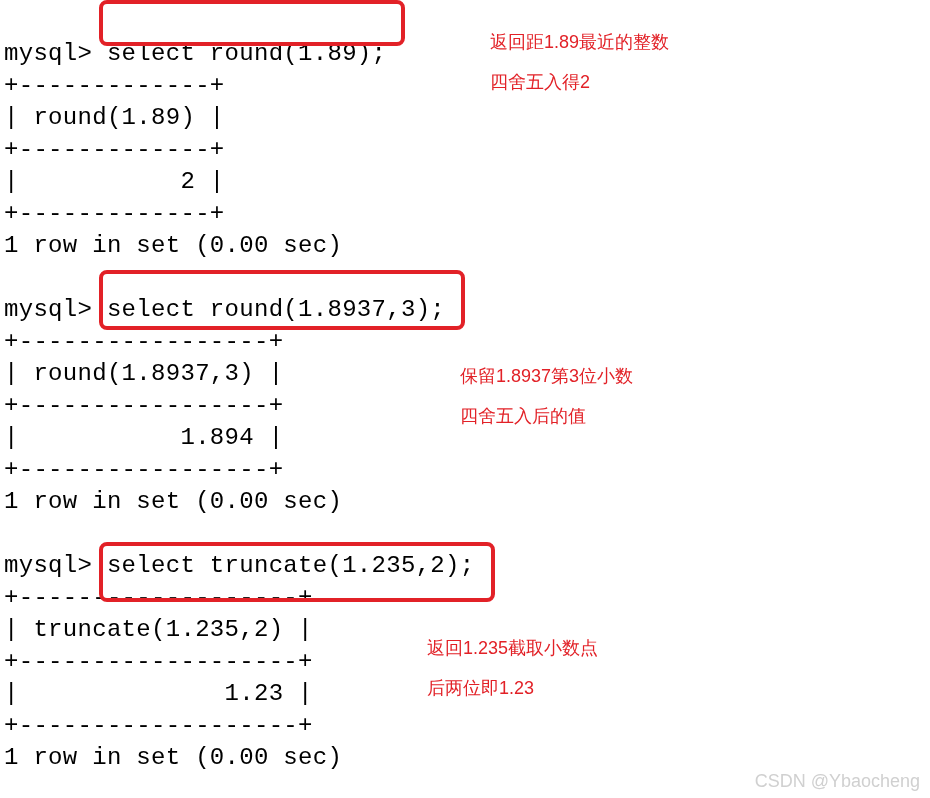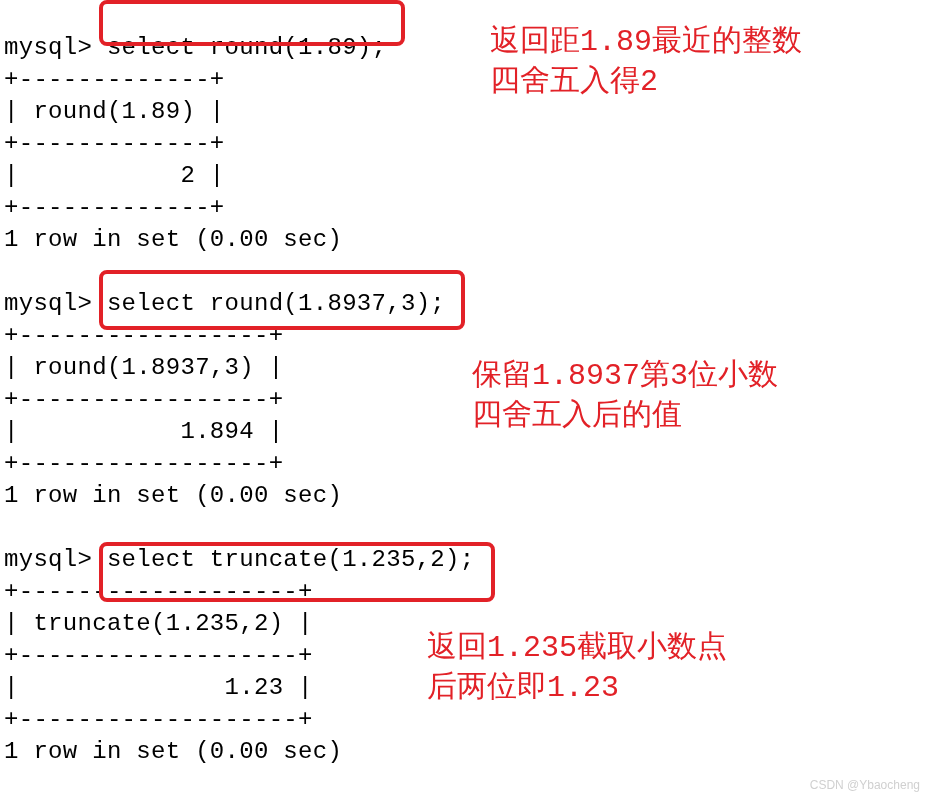--- a/index.html
+++ b/index.html
@@ -1,20 +1,20 @@
 <!DOCTYPE html>
 <html><head>
 <meta charset="utf-8">
 <style>
 html,body{margin:0;padding:0;background:#fff;width:930px;height:798px;overflow:hidden}
 body{font-family:"Consolas","Menlo","Courier New",monospace;font-size:24px;color:#000;position:relative}
-.terminal{padding:0 0 0 4px;white-space:pre;line-height:32px;letter-spacing:0.3px}
+.terminal{padding:6px 0 0 4px;white-space:pre;line-height:32px;letter-spacing:0.3px}
 .redbox{position:absolute;border:4px solid #e22127;border-radius:8px;pointer-events:none}
-.annot{position:absolute;color:#e22127;font-family:Liberation Mono, monospace;font-size:30px;line-height:40px;white-space:pre}
-.watermark{position:absolute;right:10px;bottom:6px;color:#d0d0d0;font-family:"Segoe UI",sans-serif;font-size:12px}
+.annot{position:absolute;color:#e22127;font-family:Liberation Sans, sans-serif;font-size:18px;line-height:40px;white-space:pre}
+.watermark{position:absolute;right:10px;bottom:6px;color:#d0d0d0;font-family:"Segoe UI",sans-serif;font-size:18px}
 </style>
 </head>
 <body>
 
 <div class="terminal">
 <span>mysql&gt;</span><span> select round(1.89);</span>
 <span>+-------------+</span>
 <span>| round(1.89) |</span>
 <span>+-------------+</span>
 <span>|           2 |</span>
@@ -38,19 +38,19 @@
 <span>1 row in set (0.00 sec)</span>
 </div>
 
 <div class="redbox" style="left:99px;top:0px;width:298px;height:38px"></div>
 <div class="redbox" style="left:99px;top:270px;width:358px;height:52px"></div>
 <div class="redbox" style="left:99px;top:542px;width:388px;height:52px"></div>
 
 <div class="annot" style="left:490px;top:22px"><span>返回距1.89最近的整数</span>
 <span>四舍五入得2</span></div>
 
-<div class="annot" style="left:472px;top:356px"><span>保留1.8937第3位小数</span>
+<div class="annot" style="left:460px;top:356px"><span>保留1.8937第3位小数</span>
 <span>四舍五入后的值</span></div>
 
 <div class="annot" style="left:427px;top:628px"><span>返回1.235截取小数点</span>
 <span>后两位即1.23</span></div>
 
 <div class="watermark">CSDN @Ybaocheng</div>
 
 </body></html>

